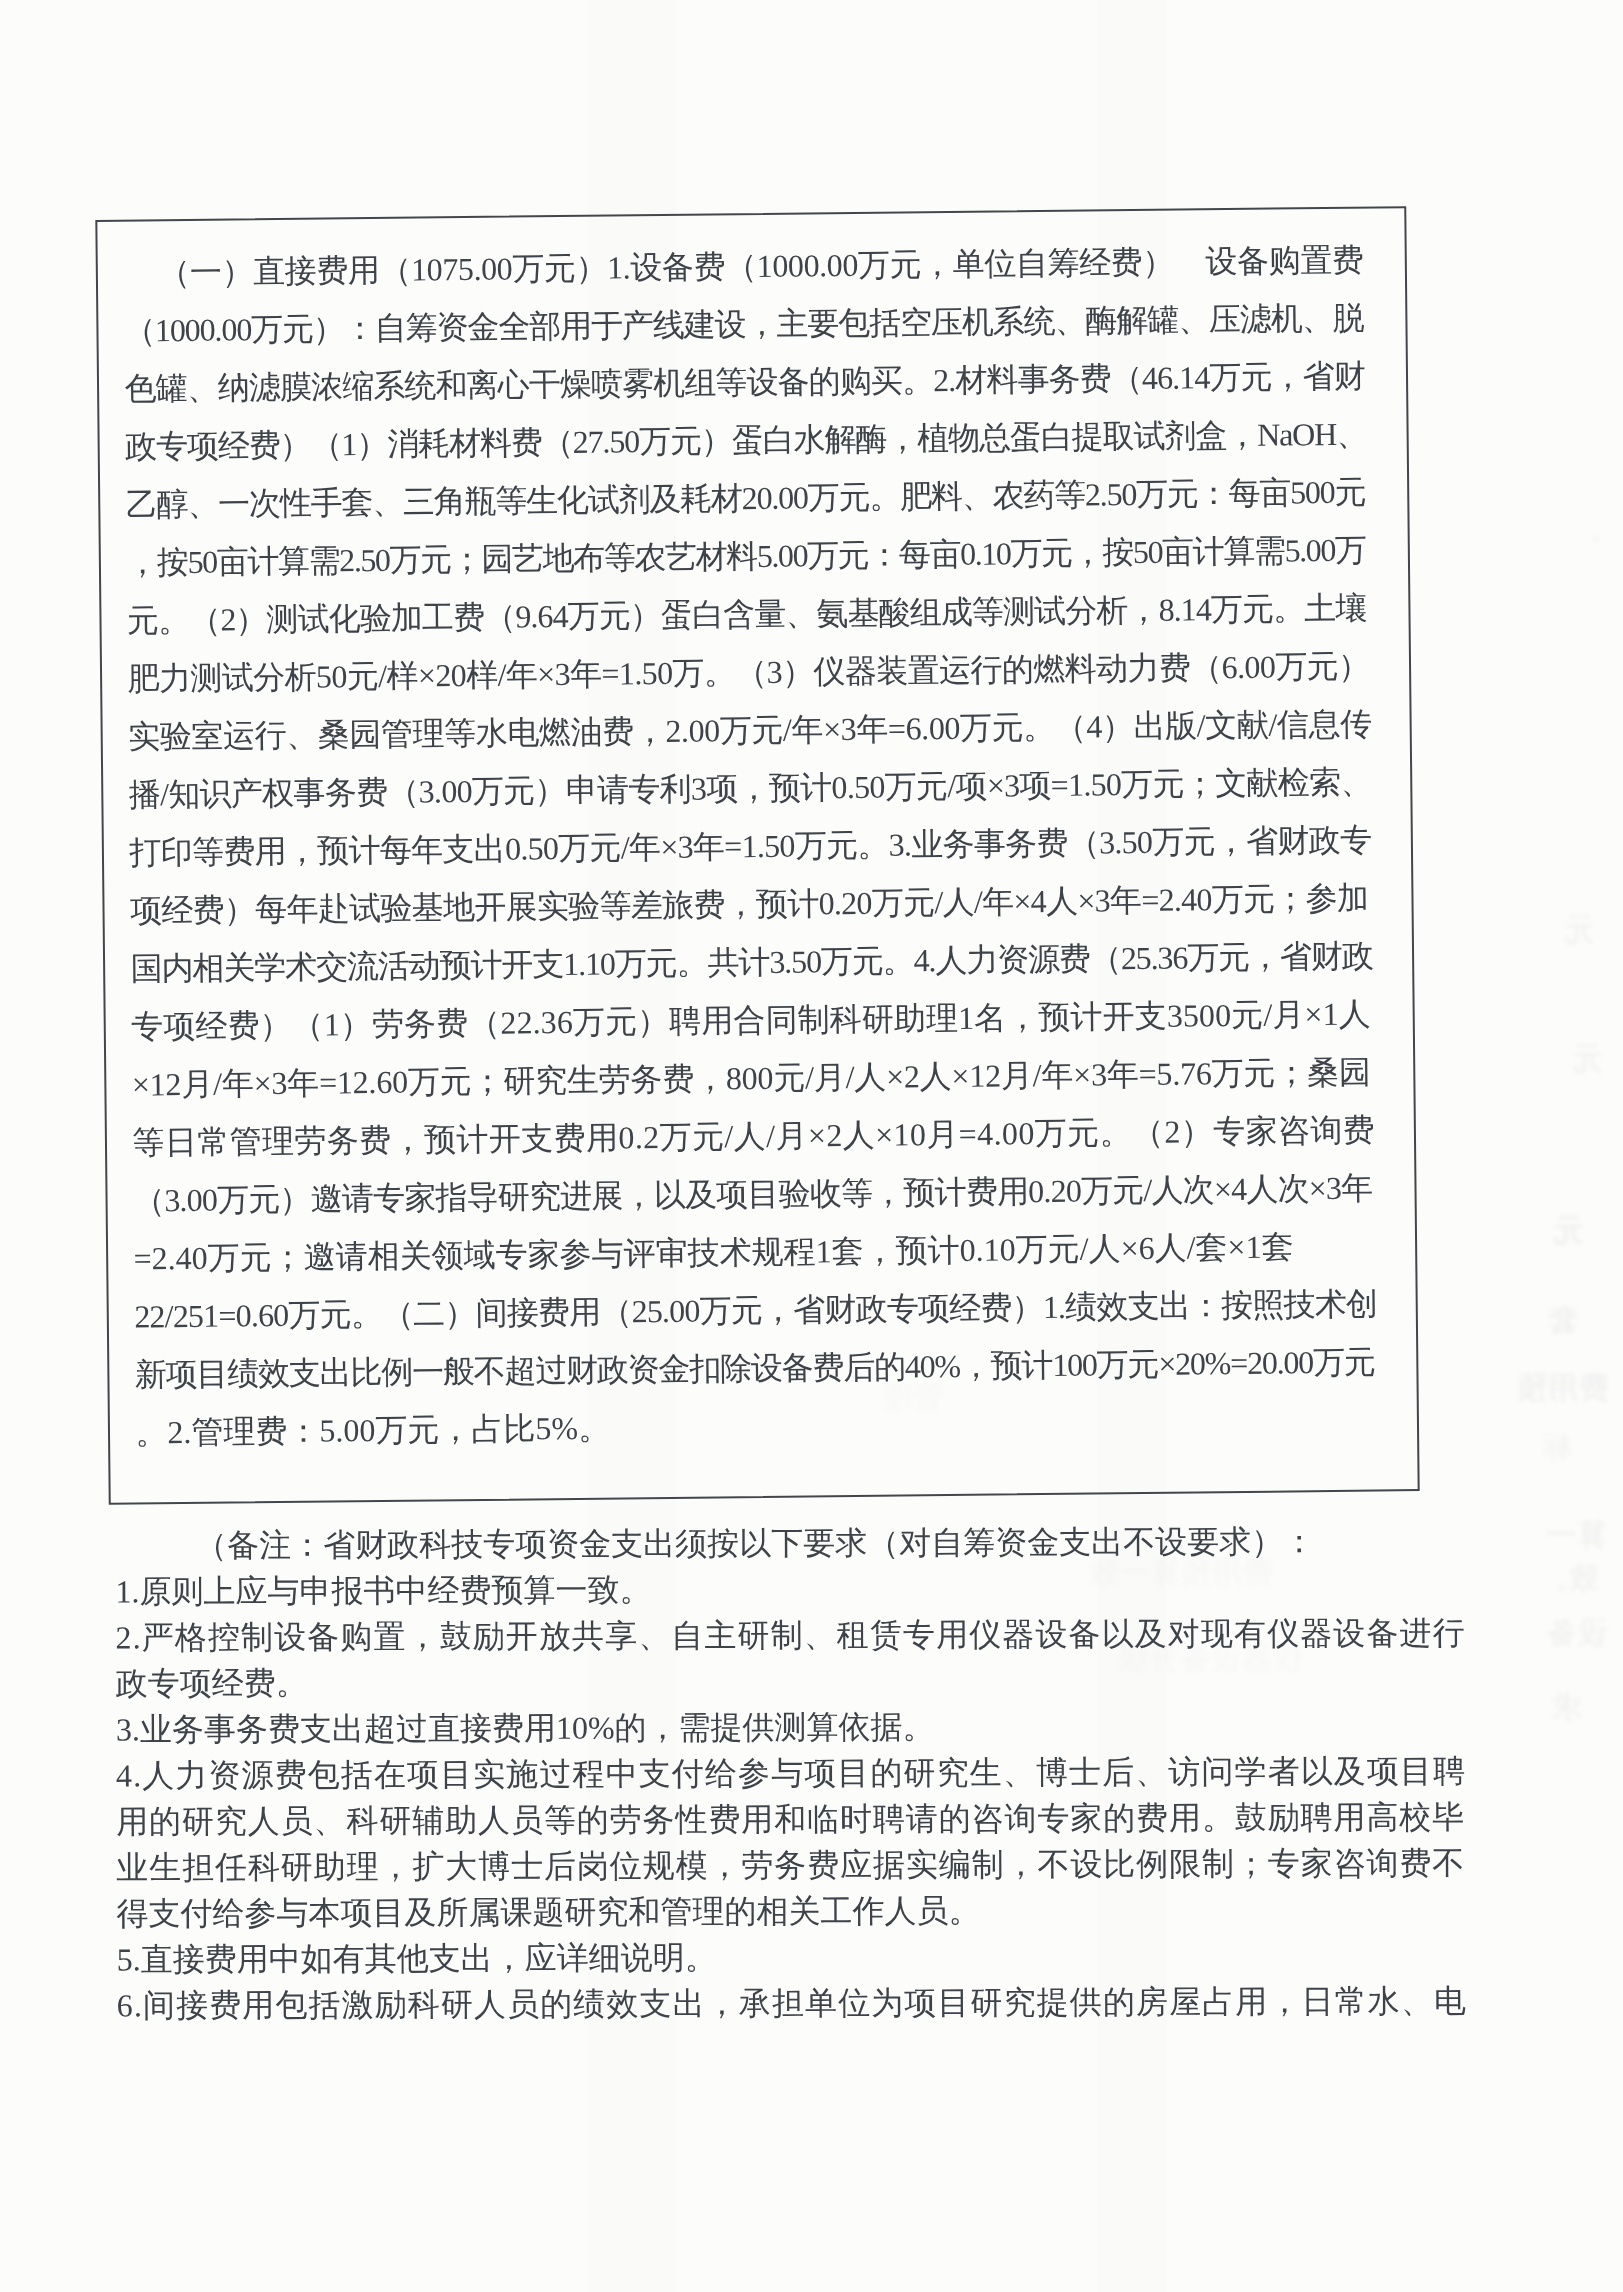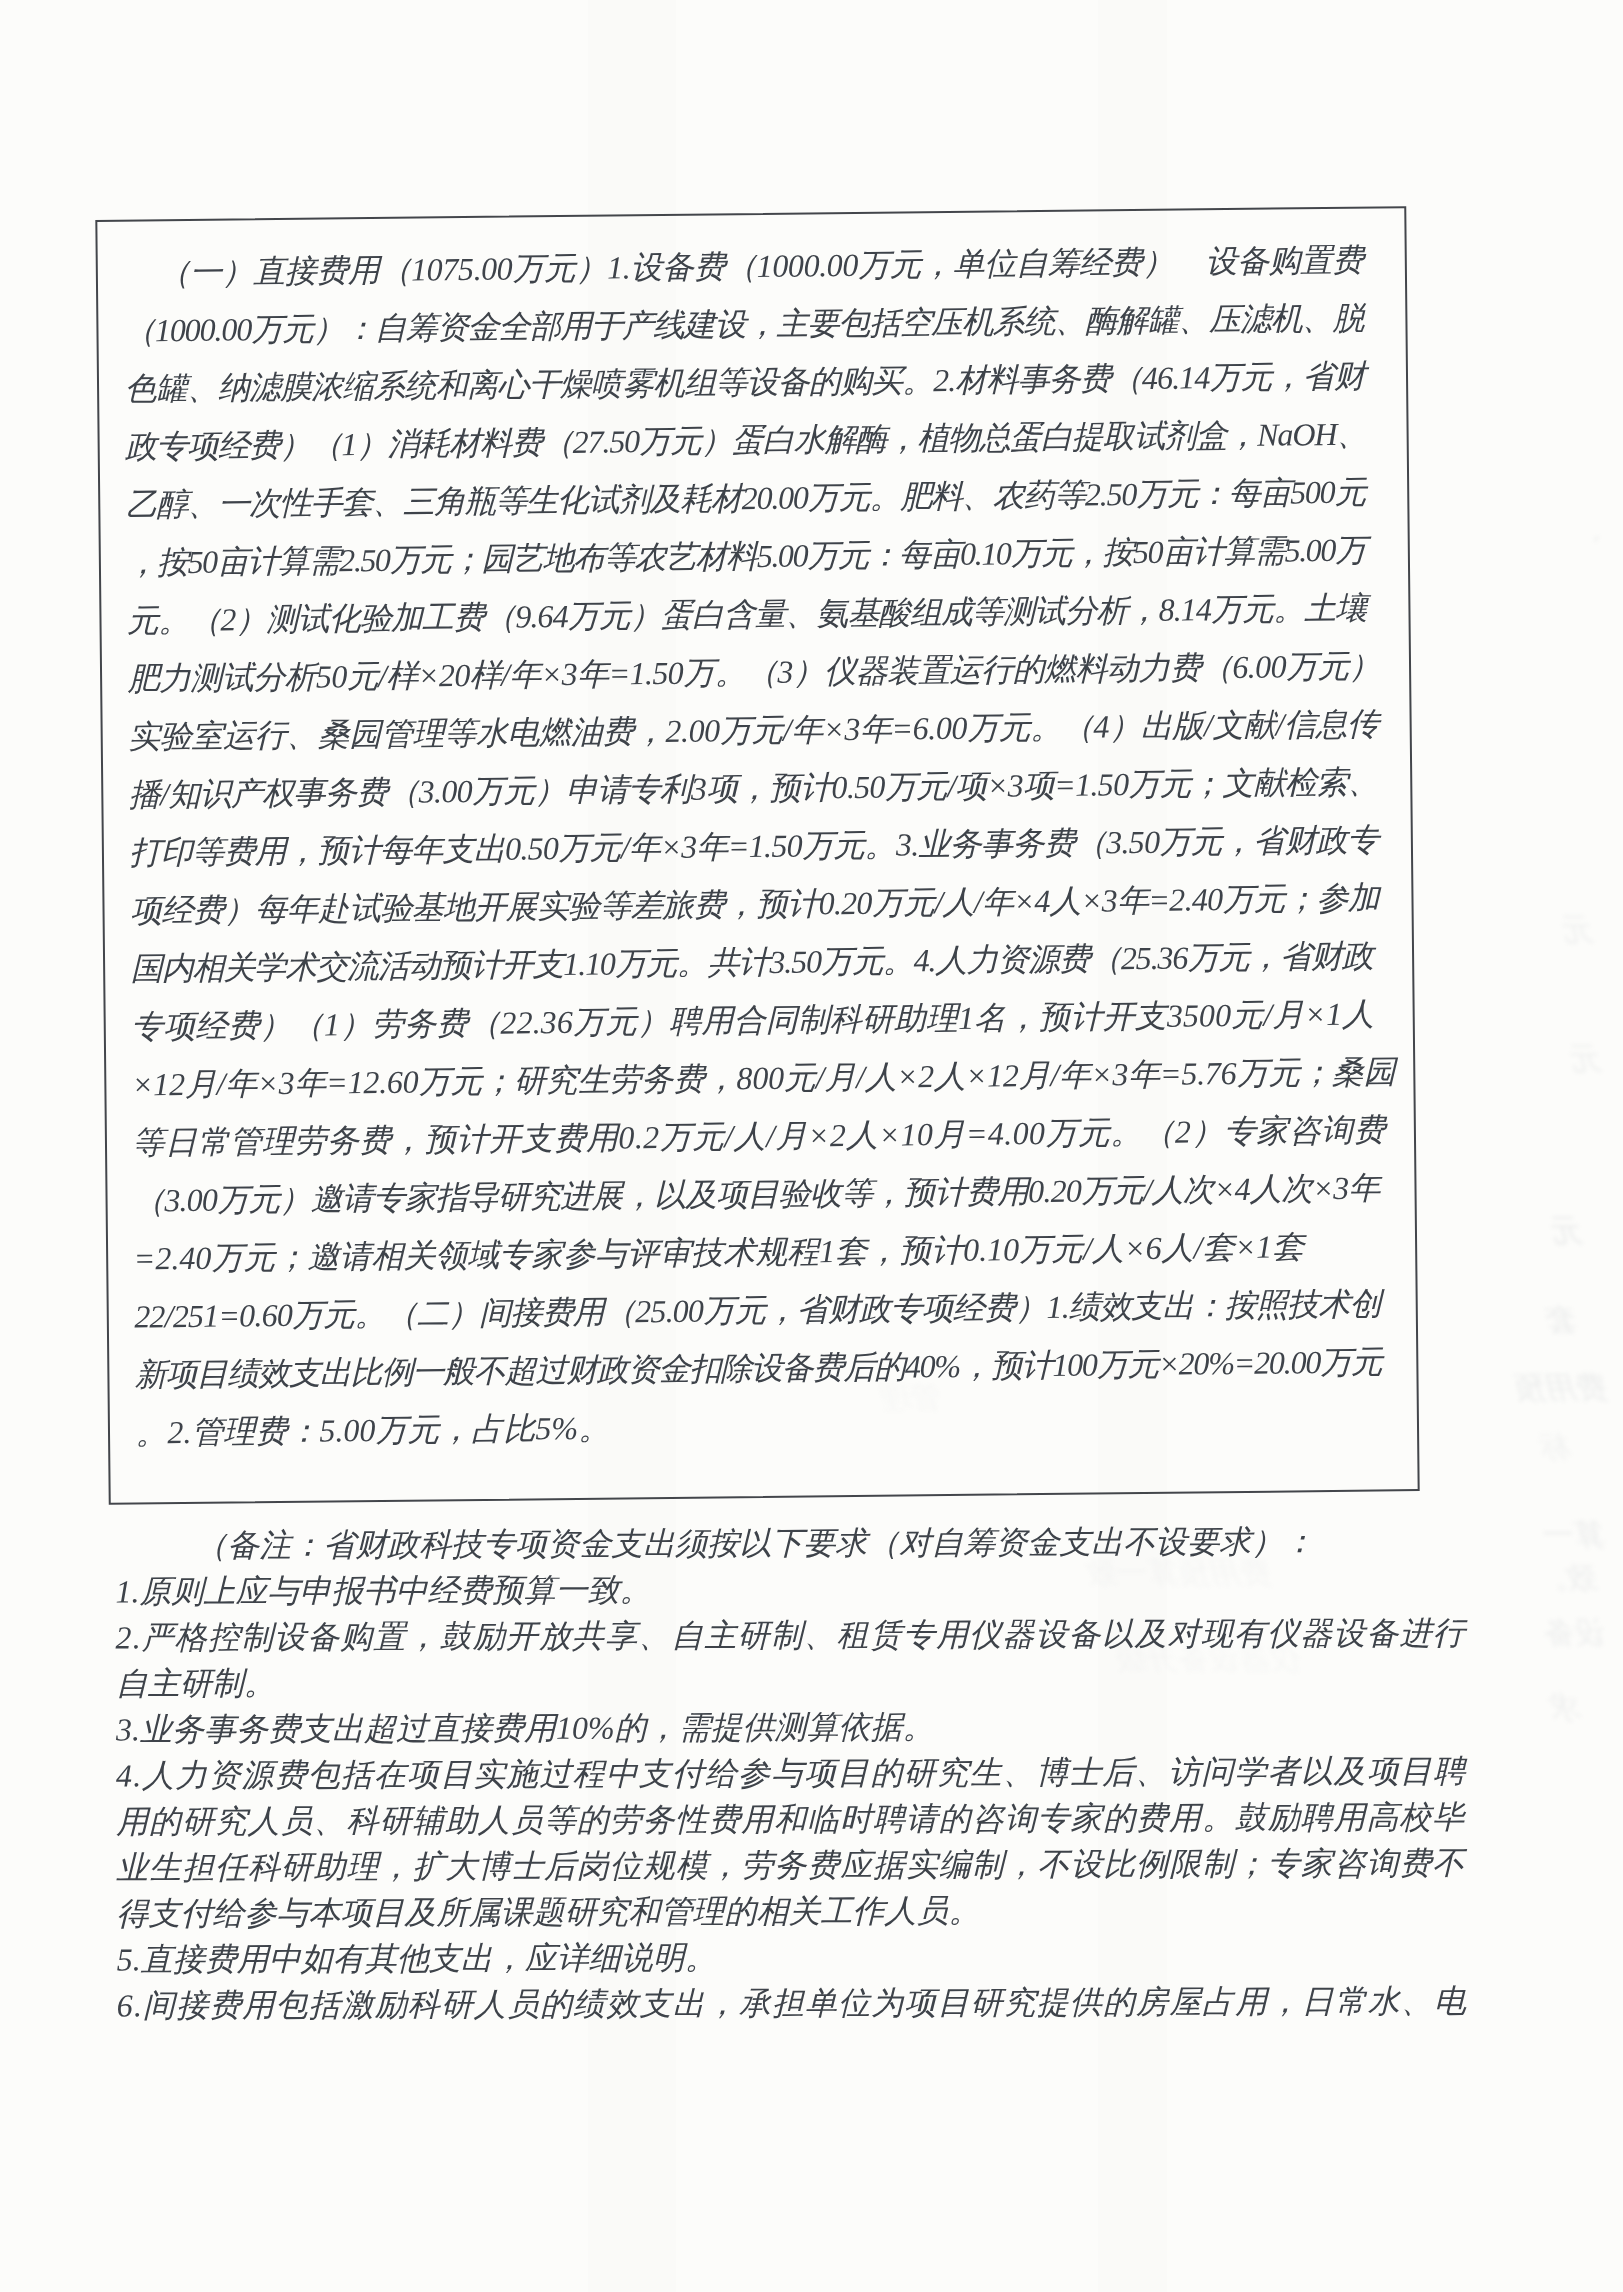--- a/index.html
+++ b/index.html
@@ -3,21 +3,21 @@
 <meta charset="utf-8">
 <style>
   html,body{margin:0;padding:0;}
   body{
     width:1623px;height:2293px;
     background:var(--paper,#fcfcfa);
     overflow:hidden;position:relative;
     font-family:"Liberation Serif","DejaVu Serif",serif;
     color:var(--ink,#3e434a);
   }
-  .page{position:absolute;inset:0;font-style:italic;}
+  .page{position:absolute;inset:0;}
   
   .streak{position:absolute;top:0;bottom:0;background:rgba(60,70,90,0.012);pointer-events:none;}
   .streak.s1{left:588px;width:88px;}
   .streak.s2{left:1098px;width:69px;}
 
   
   #budget-box{
     position:absolute;left:102px;top:213px;width:1311px;height:1285px;
     border:2.9px solid var(--line,#43464b);
     box-sizing:border-box;
@@ -85,21 +85,21 @@
         <div class="tline stretch"><span class="measure" style="letter-spacing: -0.8px;">22/251=0.60万元。（二）间接费用（25.00万元，省财政专项经费）1.绩效支出：按照技术创</span></div>
         <div class="tline stretch"><span class="measure" style="letter-spacing: -1.2px;">新项目绩效支出比例一般不超过财政资金扣除设备费后的40%，预计100万元×20%=20.00万元</span></div>
         <div class="tline"><span class="measure" style="letter-spacing: 0px;">。2.管理费：5.00万元，占比5%。</span></div>
       </div>
   </div>
 
   <div id="notes">
       <div class="tline" style="text-indent: 80px;"><span class="measure" style="letter-spacing: 0px;">（备注：省财政科技专项资金支出须按以下要求（对自筹资金支出不设要求）：</span></div>
       <div class="tline"><span class="measure" style="letter-spacing: 0px;">1.原则上应与申报书中经费预算一致。</span></div>
       <div class="tline stretch"><span class="measure" style="letter-spacing: 1.1px;">2.严格控制设备购置，鼓励开放共享、自主研制、租赁专用仪器设备以及对现有仪器设备进行</span></div>
-      <div class="tline"><span class="measure" style="letter-spacing: 0px;">自主研制。</span></div>
+      <div class="tline"><span class="measure" style="letter-spacing: 0px;">政专项经费。</span></div>
       <div class="tline"><span class="measure" style="letter-spacing: 0px;">3.业务事务费支出超过直接费用10%的，需提供测算依据。</span></div>
       <div class="tline stretch"><span class="measure" style="letter-spacing: 1.1px;">4.人力资源费包括在项目实施过程中支付给参与项目的研究生、博士后、访问学者以及项目聘</span></div>
       <div class="tline stretch"><span class="measure" style="letter-spacing: 0.9px;">用的研究人员、科研辅助人员等的劳务性费用和临时聘请的咨询专家的费用。鼓励聘用高校毕</span></div>
       <div class="tline stretch"><span class="measure" style="letter-spacing: 0.9px;">业生担任科研助理，扩大博士后岗位规模，劳务费应据实编制，不设比例限制；专家咨询费不</span></div>
       <div class="tline"><span class="measure" style="letter-spacing: 0px;">得支付给参与本项目及所属课题研究和管理的相关工作人员。</span></div>
       <div class="tline"><span class="measure" style="letter-spacing: 0px;">5.直接费用中如有其他支出，应详细说明。</span></div>
       <div class="tline stretch"><span class="measure" style="letter-spacing: 1.1px;">6.间接费用包括激励科研人员的绩效支出，承担单位为项目研究提供的房屋占用，日常水、电</span></div>
     </div>
 
   <div id="ghost-layer">

